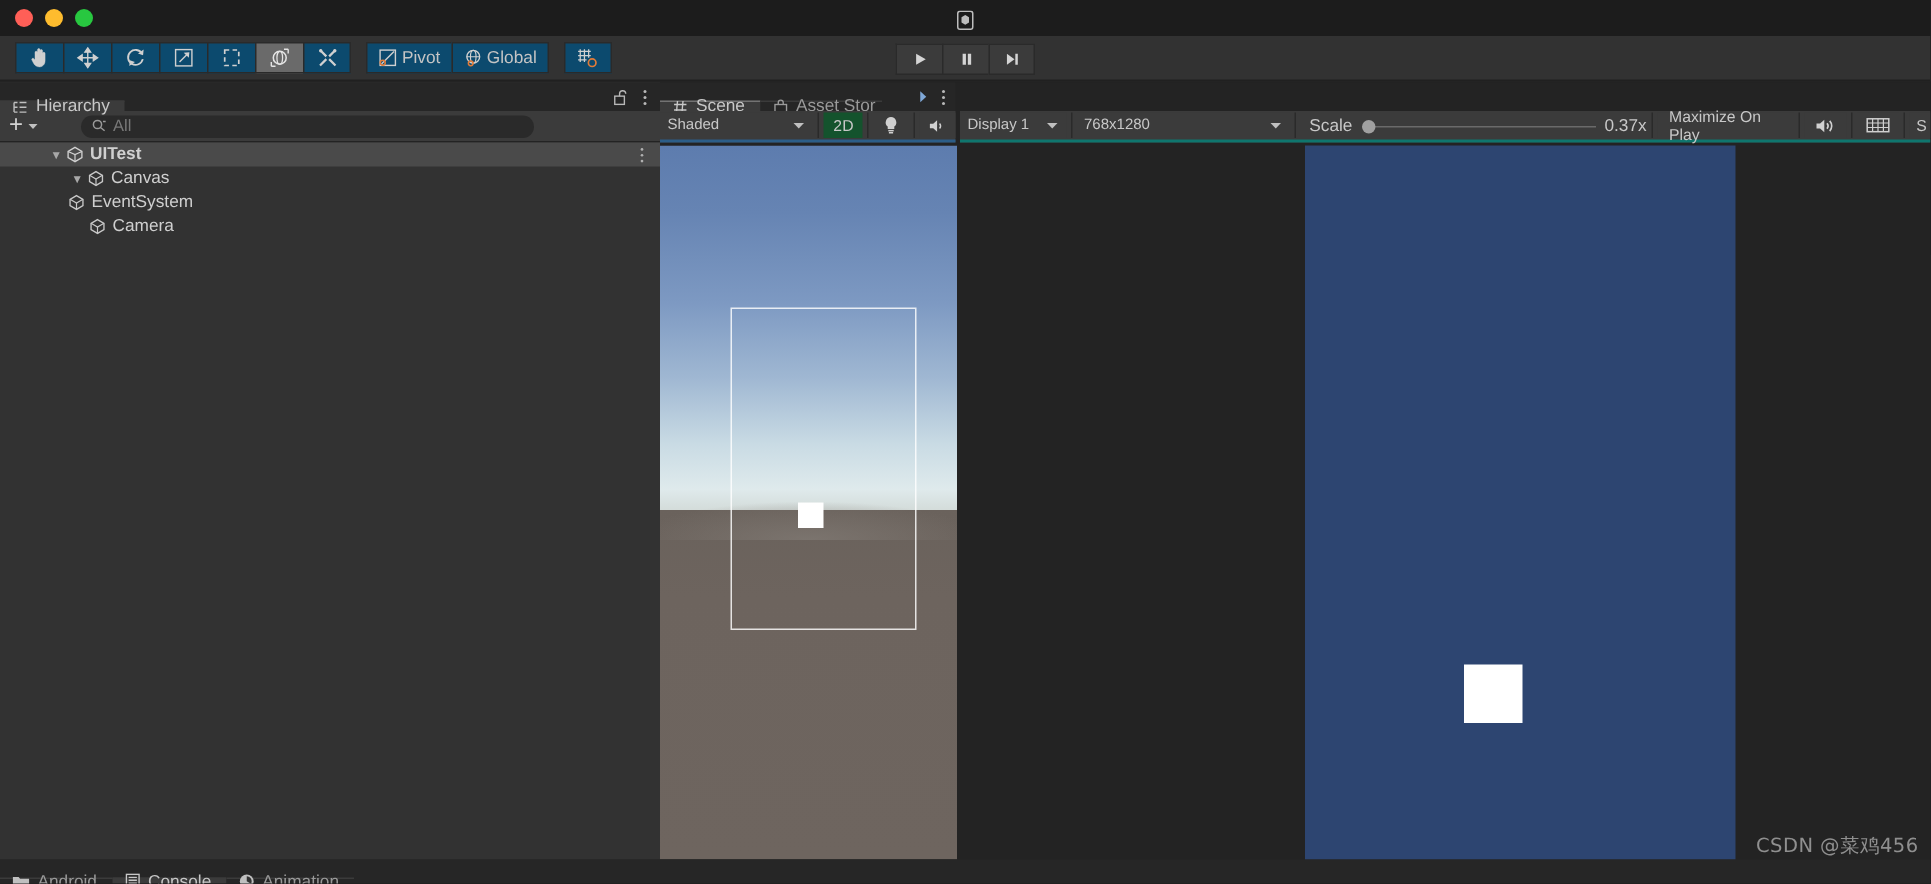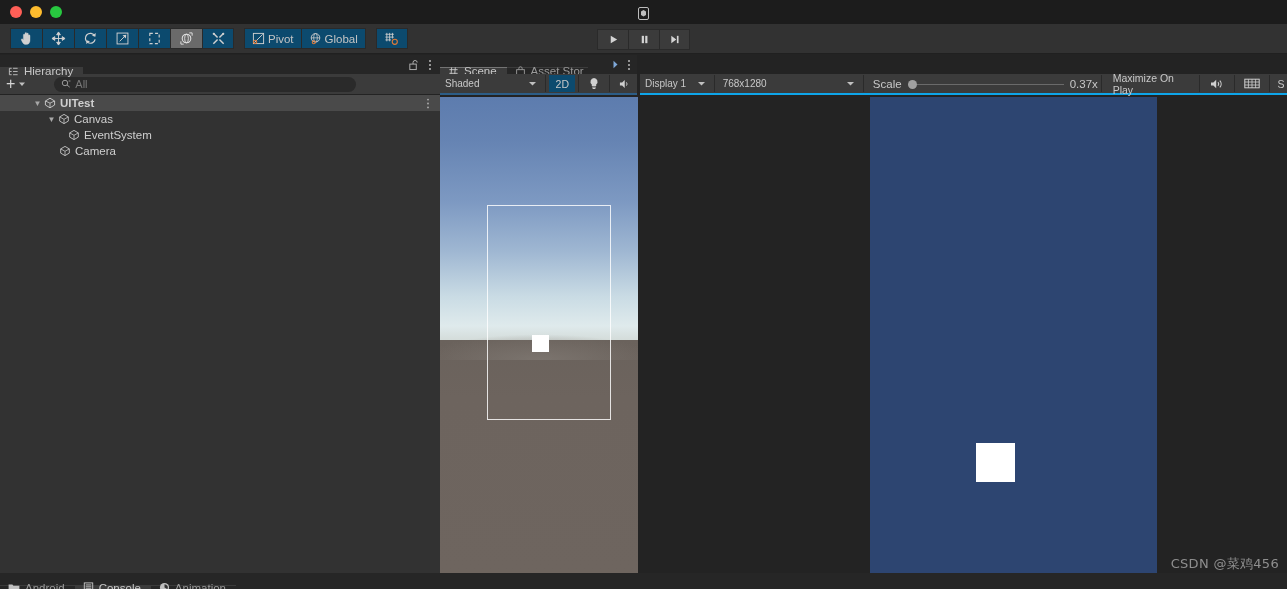--- a/index.html
+++ b/index.html
@@ -145,34 +145,34 @@
     background: #262626; display: flex; align-items: stretch;
   }
   .scene-toolrow {
     position: absolute; left: 0; top: 19px; width: 197px; height: 21px;
     background: #3b3b3b; display: flex; align-items: center;
     border-bottom: 2px solid #2c5d87;
   }
   .game-toolrow {
     position: absolute; left: 200px; top: 19px; width: 647px; height: 21px;
     background: #3b3b3b; display: flex; align-items: center;
-    border-bottom: 2px solid #0ea5e9;
+    border-bottom: 2px solid #0f766e;
   }
   .dd {
     display: flex; align-items: center; justify-content: space-between;
     height: 17px; padding: 0 5px; font-size: 10px; color: #c8c8c8;
     background: #3b3b3b;
   }
   .tool-sep { width: 1px; height: 17px; background: #2a2a2a; margin: 0 3px; }
   .sq-btn {
     height: 17px; min-width: 24px; display: flex; align-items: center;
     justify-content: center; font-size: 10.5px; color: #c8c8c8;
     background: #3b3b3b;
   }
-  .sq-btn.on { background: #0c4a6e; }
+  .sq-btn.on { background: #14532d; }
 
   .scene-view {
     position: absolute; left: 0; top: 42px; width: 198px; height: 476px;
     overflow: hidden;
   }
   .sky {
     position: absolute; left: 0; top: 0; width: 100%; height: 249px;
     background: linear-gradient(to bottom,
       #5d7cae 0%, #6684b3 18%, #7d99c2 42%, #9fb7d2 62%,
       #c9dbe4 80%, #dfeaec 92%, #cfd6d2 100%);
@@ -474,21 +474,21 @@
           <svg width="12" height="12" viewBox="0 0 12 12">
             <path d="M6 1.4 L10.3 3.9 L10.3 8.1 L6 10.6 L1.7 8.1 L1.7 3.9 Z" fill="none" stroke="#c8c8c8" stroke-width="0.9"></path>
             <path d="M1.7 3.9 L6 6.3 L10.3 3.9" fill="none" stroke="#c8c8c8" stroke-width="0.8"></path>
             <line x1="6" y1="6.3" x2="6" y2="10.6" stroke="#c8c8c8" stroke-width="0.8"></line>
           </svg>
         </span>
         <span class="tree-label">Canvas</span>
       </div>
 
 
-      <div class="tree-row" style="padding-left:68px">
+      <div class="tree-row" style="padding-left:45px">
         <span class="icon">
           <svg width="12" height="12" viewBox="0 0 12 12">
             <path d="M6 1.4 L10.3 3.9 L10.3 8.1 L6 10.6 L1.7 8.1 L1.7 3.9 Z" fill="none" stroke="#c8c8c8" stroke-width="0.9"></path>
             <path d="M1.7 3.9 L6 6.3 L10.3 3.9" fill="none" stroke="#c8c8c8" stroke-width="0.8"></path>
             <line x1="6" y1="6.3" x2="6" y2="10.6" stroke="#c8c8c8" stroke-width="0.8"></line>
           </svg>
         </span>
         <span class="tree-label">EventSystem</span>
       </div>
 

